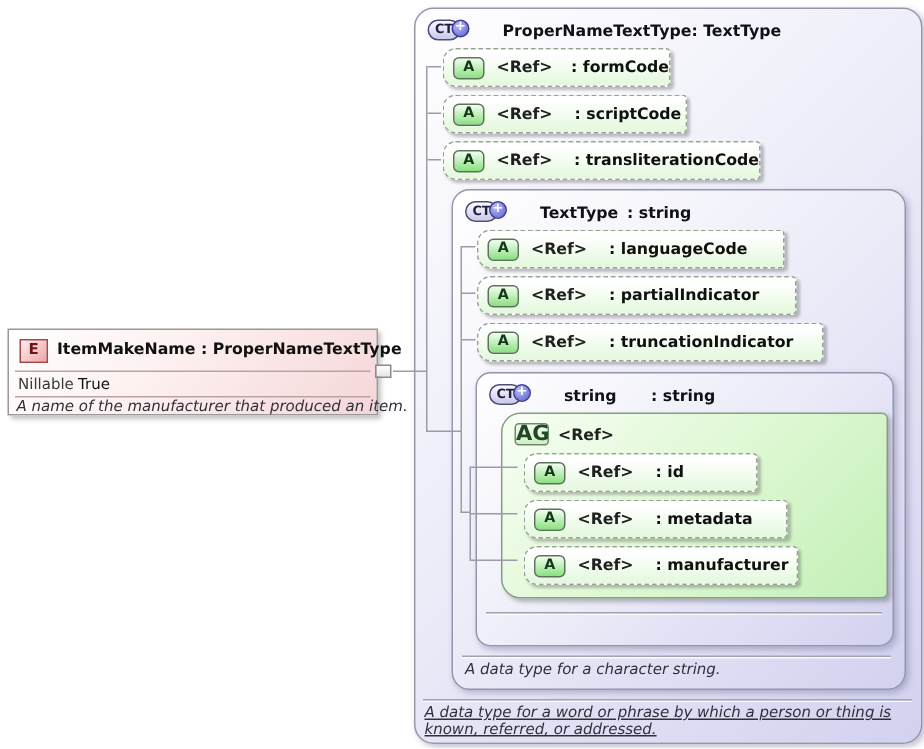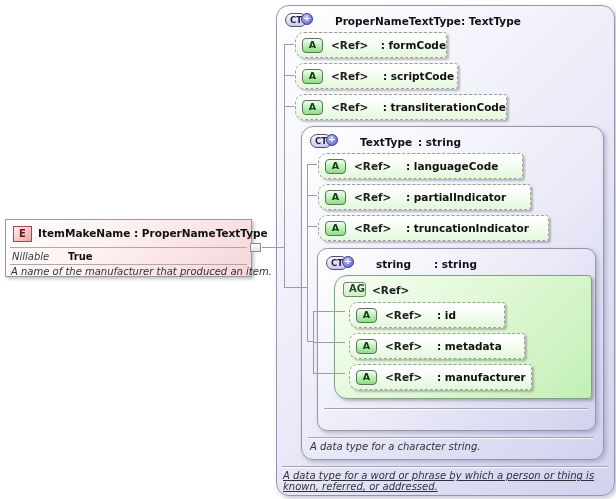--- a/index.html
+++ b/index.html
@@ -39,40 +39,40 @@
   .ref{display:inline-block;width:44px;color:#202020;}
 
   
   .ag{position:absolute;border:1px solid #84a084;border-radius:13px 4px 4px 13px;
       background:linear-gradient(135deg,#f7fef3 0%,#def8d3 50%,#c3efb7 100%);
       box-shadow:2px 2px 3px rgba(40,40,40,.3);}
   .ag-header{position:absolute;left:8px;top:6px;display:flex;align-items:center;gap:6px;
              font-size:10.5px;font-weight:bold;color:#101010;white-space:nowrap;}
   .ag-icon{display:inline-block;width:21px;height:13px;flex:0 0 21px;border:1px solid #6a8a6a;
            border-radius:3px;background:linear-gradient(#f4fdf2,#cdf0c4);
-           font-size:10px;font-weight:bold;color:#23452a;text-align:right;line-height:12px;}
+           font-size:14px;font-weight:bold;color:#23452a;text-align:right;line-height:12px;}
 
   
   .sep{position:absolute;height:1px;background:#a2a2b2;box-shadow:0 1px 0 rgba(255,255,255,.85);}
   .anno{position:absolute;font-style:italic;font-size:10px;color:#30303a;
         line-height:11px;white-space:nowrap;}
   .anno.wrap{white-space:normal;text-decoration:underline;}
 
   
   .elem{position:absolute;left:5px;top:219px;width:247px;height:58px;border:1px solid #9a9a9a;
         background:linear-gradient(135deg,#ffffff 0%,#fdefef 45%,#f5d6d8 100%);
         box-shadow:2px 2px 3px rgba(60,60,60,.3);box-sizing:border-box;}
   .e-icon{position:absolute;left:7px;top:6px;width:17px;height:14px;border:1px solid #a04848;
           background:linear-gradient(135deg,#ffeef0,#efa3a8);
           font-size:10px;font-weight:bold;color:#6d1418;text-align:center;line-height:13px;}
   .elem-title{position:absolute;left:32px;top:7px;font-size:10.5px;font-weight:bold;
               color:#101010;white-space:nowrap;}
   .elem-sep{position:absolute;left:4px;right:4px;height:1px;background:#b9a3a3;}
-  .nillable-label{position:absolute;left:6px;top:31px;font-size:10px;font-style:italic;color:#3a3a3a;}
-  .nillable-value{position:absolute;left:62px;top:31px;font-size:10px;font-weight:bold;color:#101010;}
+  .nillable-label{position:absolute;left:6px;top:31px;font-size:10px;color:#3a3a3a;}
+  .nillable-value{position:absolute;left:46px;top:31px;font-size:10px;font-weight:normal;color:#101010;}
   .elem-anno{position:absolute;left:5px;top:46px;font-size:10px;font-style:italic;color:#30303a;white-space:nowrap;}
 
   
   .conn-sq{position:absolute;left:250px;top:243px;width:11px;height:9px;z-index:2;
            border:1px solid #8a8a8a;background:linear-gradient(#ffffff,#e4e4e4);box-sizing:border-box;}
 </style>
 </head>
 <body>
 
 <div id="stage">

